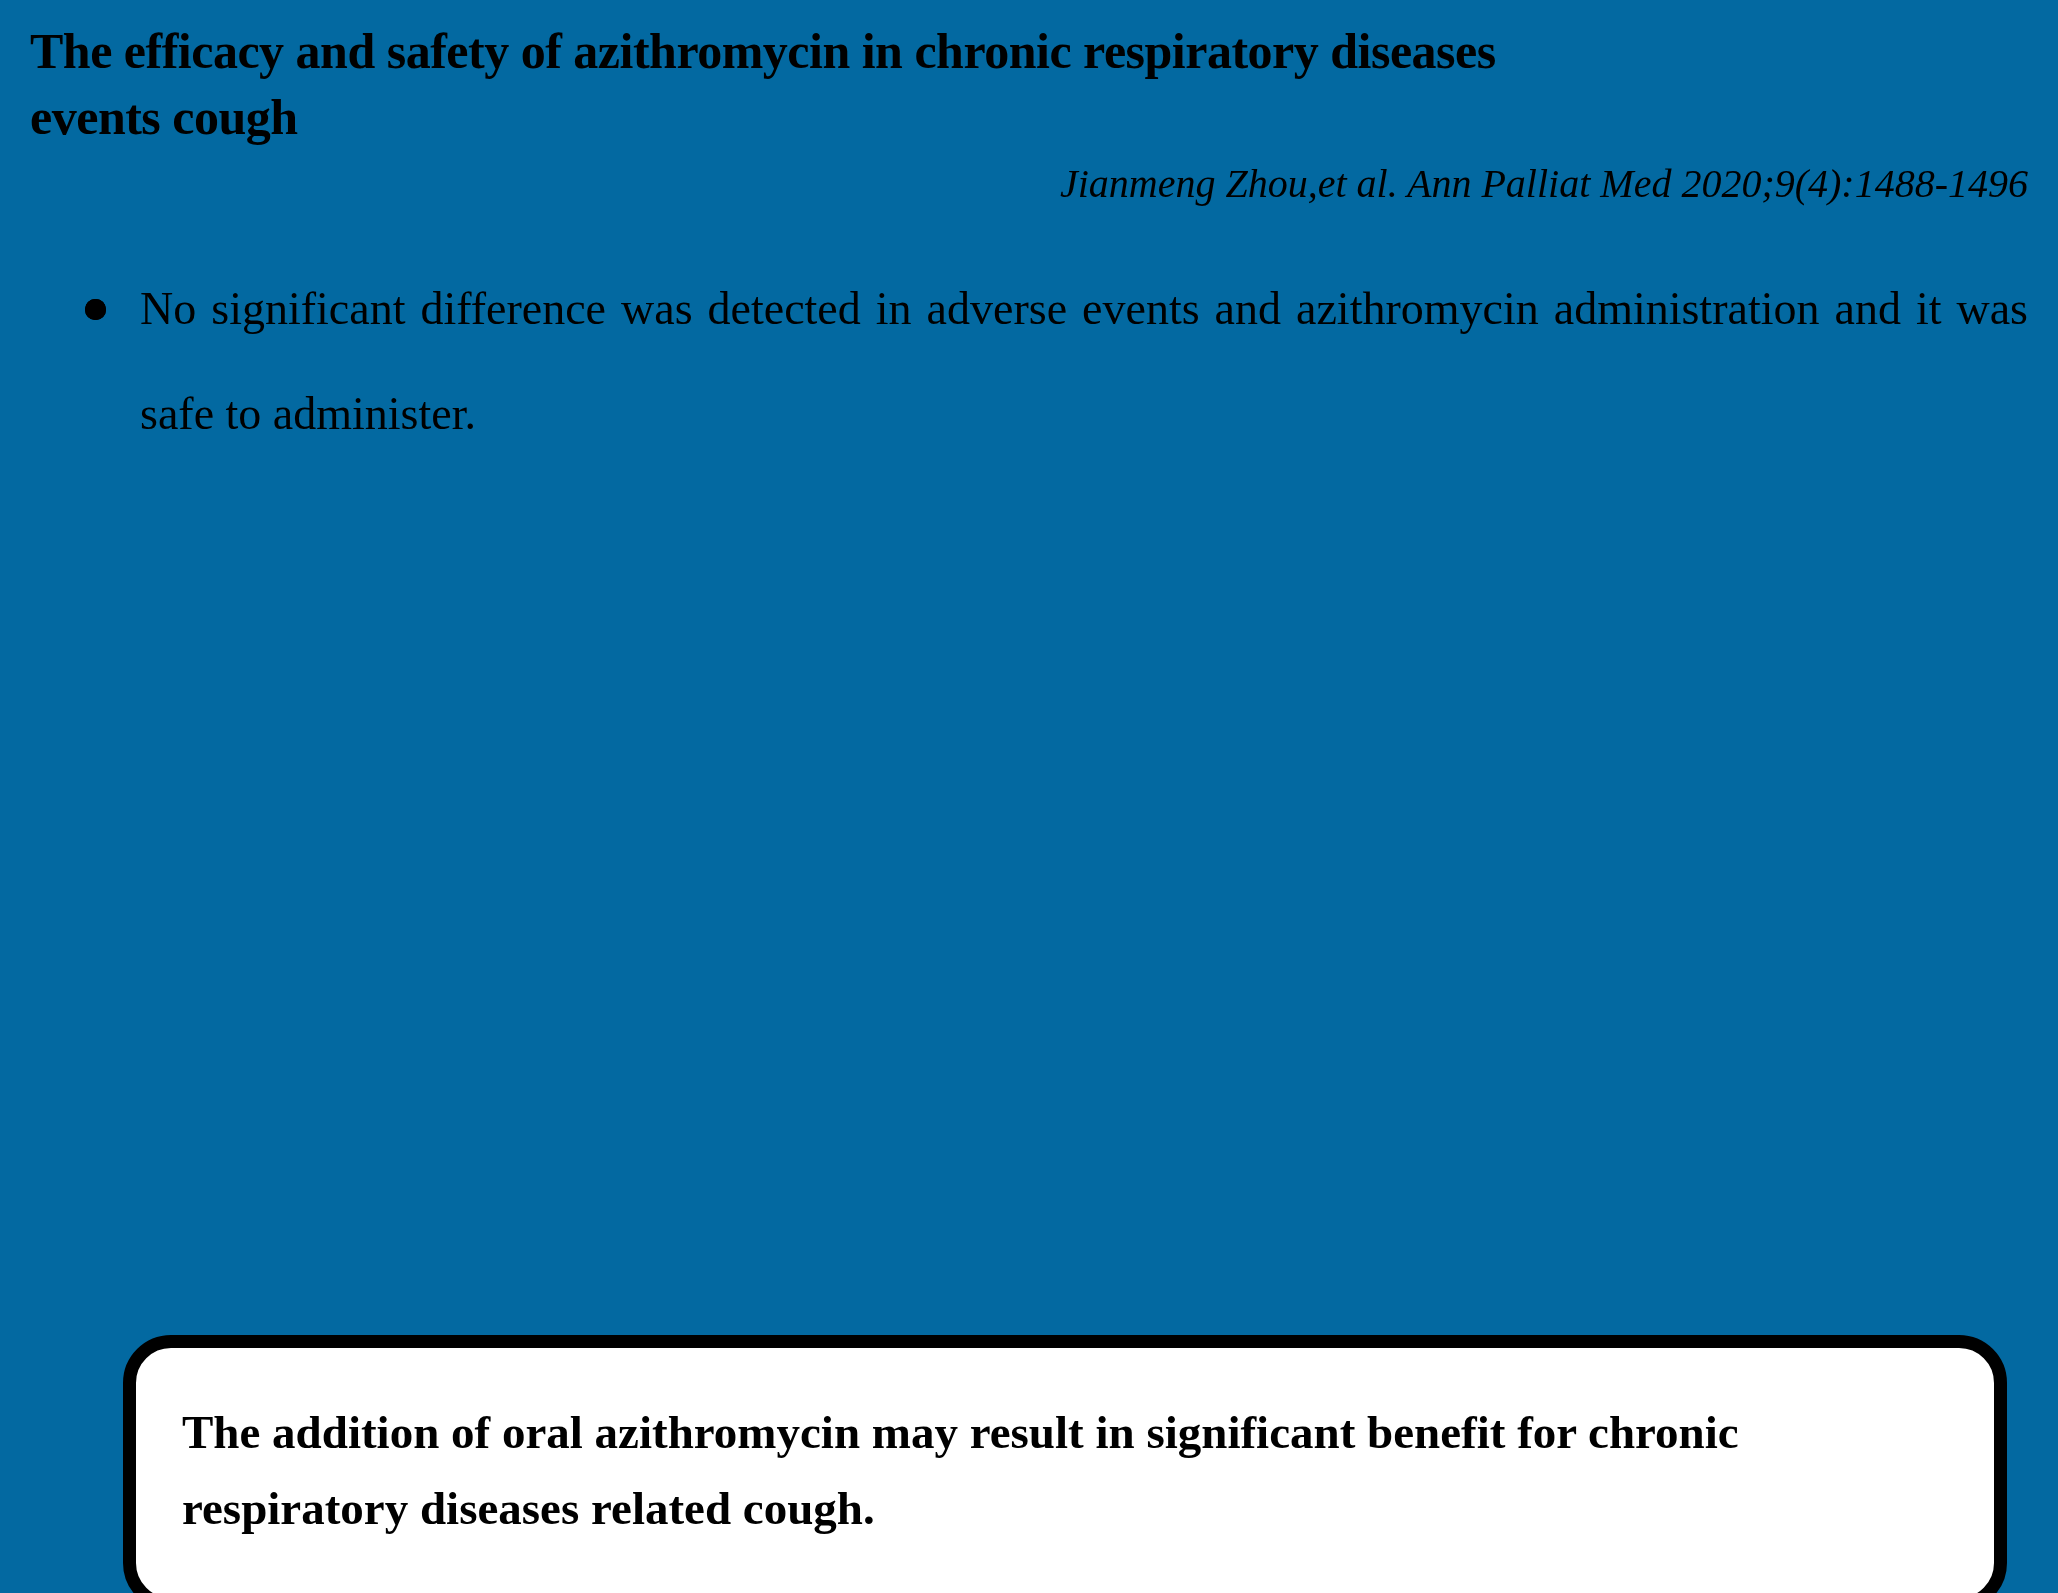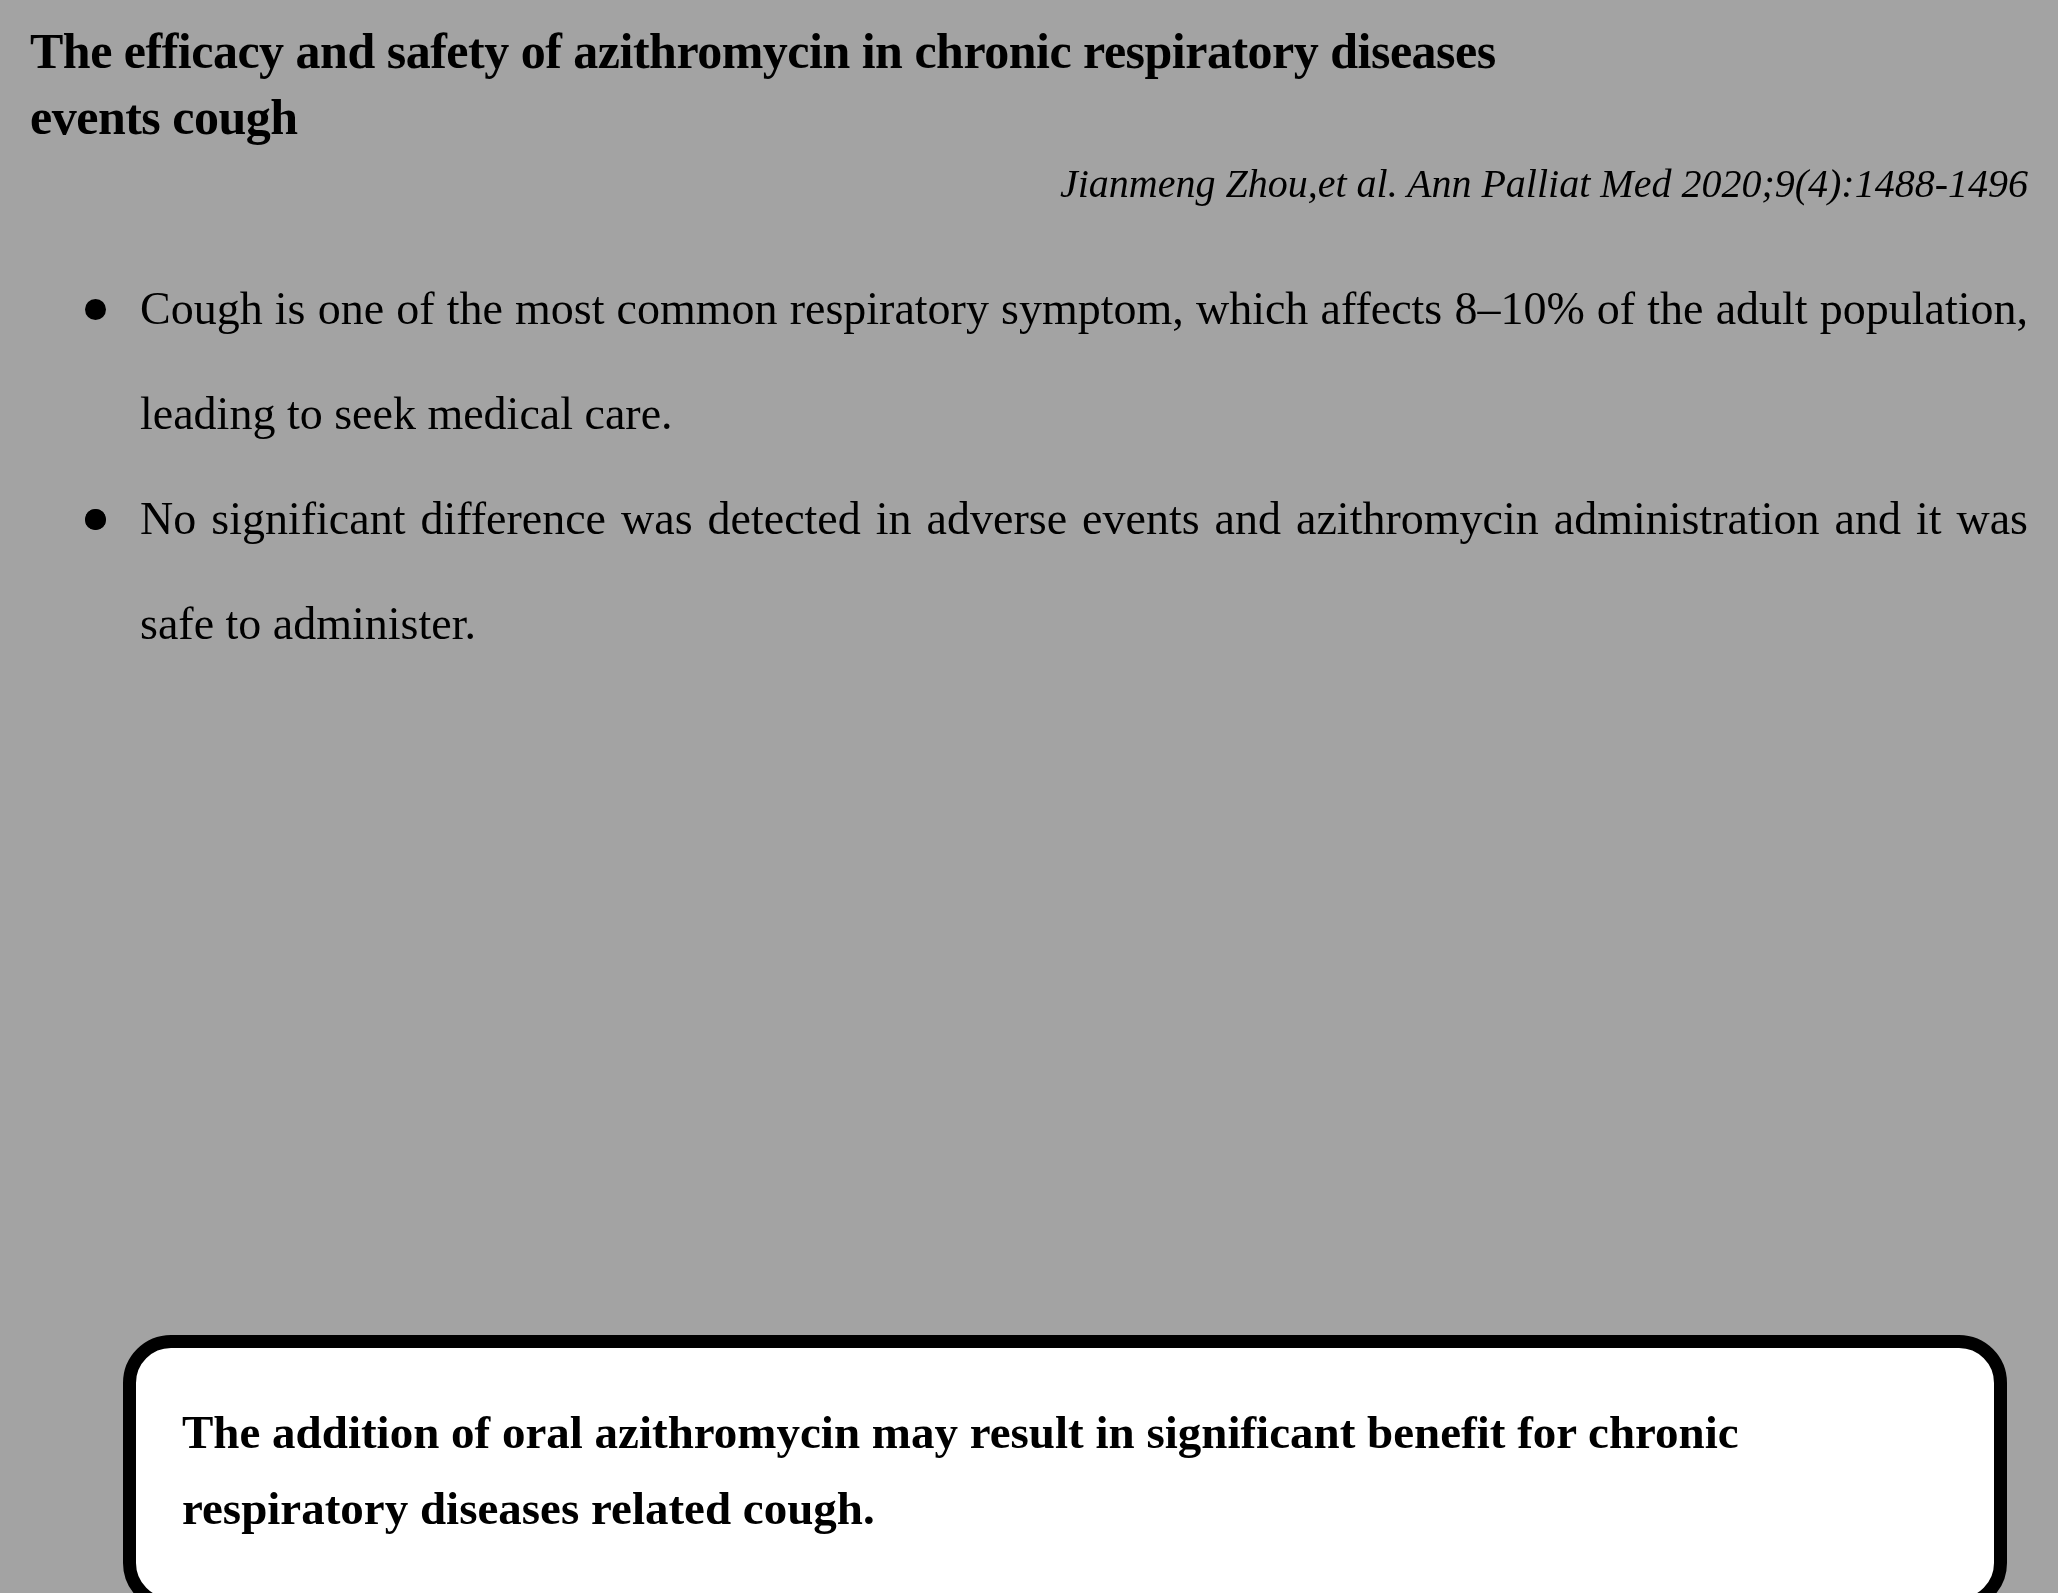--- a/index.html
+++ b/index.html
@@ -4,21 +4,21 @@
 <style>
   html, body {
     margin: 0;
     padding: 0;
     background: #ffffff;
   }
   .page {
     position: relative;
     width: 2058px;
     height: 1593px;
-    background: #a3a3a3;
+    background: #0369a1;
     color: #000000;
     font-family: "Liberation Serif", "DejaVu Serif", serif;
     box-sizing: border-box;
     padding: 18px 30px 0 30px;
     overflow: hidden;
   }
   .doc-title {
     margin: 0;
     font-size: 50px;
     font-weight: bold;
@@ -83,21 +83,20 @@
     <h1 class="doc-title">
       <span class="title-line">The efficacy and safety of azithromycin in chronic respiratory diseases</span>
       <span class="title-line">events cough</span>
     </h1>
     <p class="citation">Jianmeng Zhou,et al. Ann Palliat Med 2020;9(4):1488-1496</p>
   </header>
 
   <ul class="bullets">
     <li>
       <span class="dot"></span>
-      <span>Cough is one of the most common respiratory symptom, which affects 8–10% of the adult population, leading to seek medical care.</span>
     </li>
     <li>
       <span class="dot"></span>
     </li>
     <li>
       <span class="dot"></span>
       <span>No significant difference was detected in adverse events and azithromycin administration and it was safe to administer.</span>
     </li>
   </ul>
 

